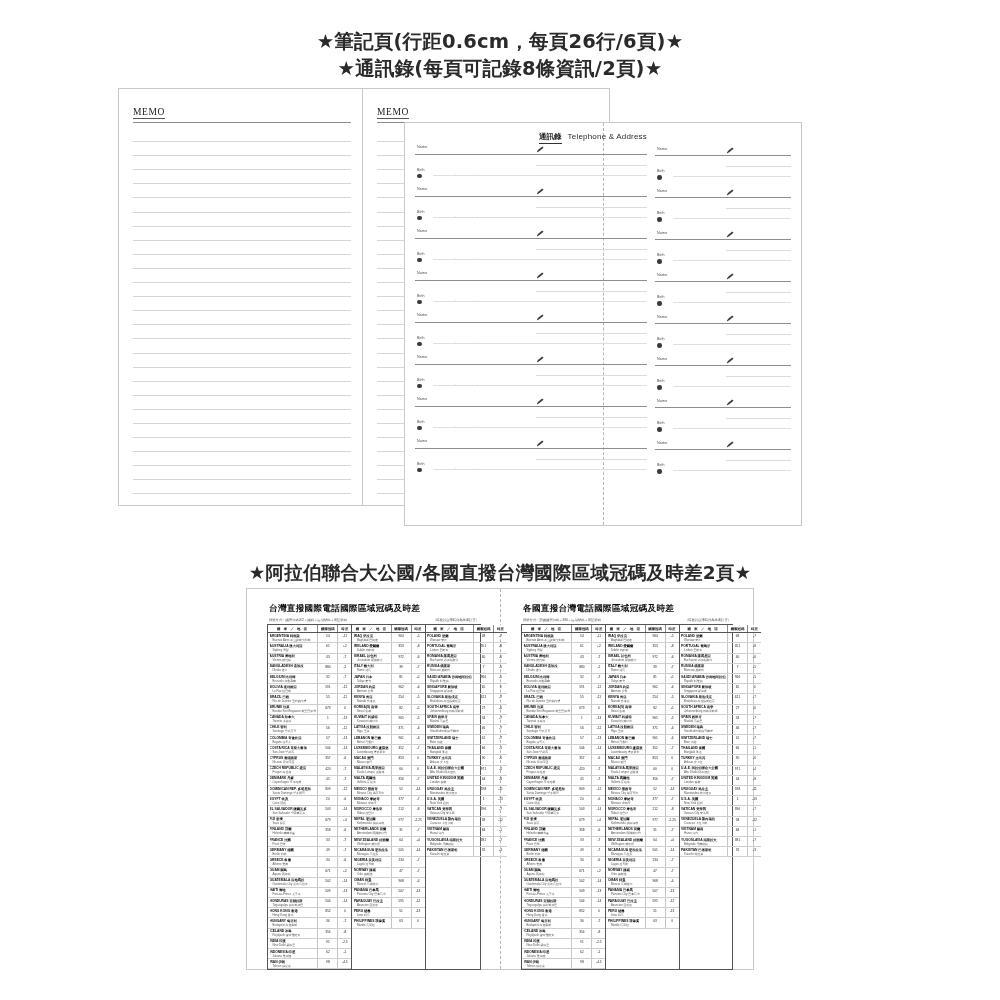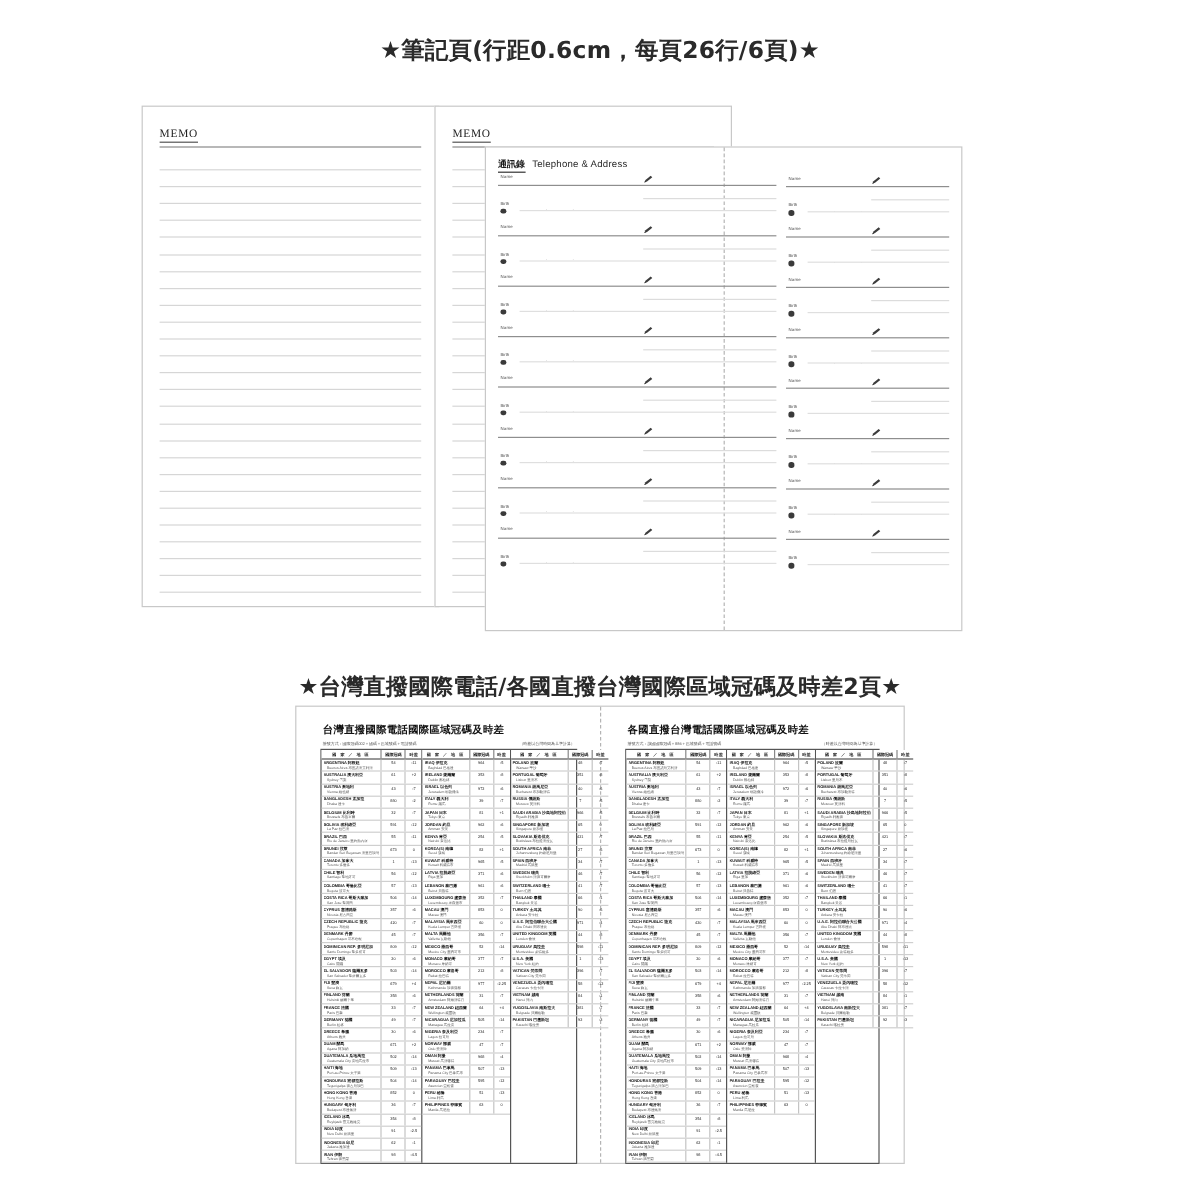--- a/index.html
+++ b/index.html
@@ -48,21 +48,21 @@
   }
   .memo-rule-top { border-bottom: 1px solid #8a8a8a; height: 0; margin-top: 2px; }
   .memo-lines { margin-top: 5px; }
   .memo-lines .ln { border-bottom: 1px solid #d6d6d6; height: 14.1px; }
 
   
   #addr-sheet { left: 404px; top: 122px; width: 398px; height: 404px; }
   .addr-pagehalf { position: absolute; top: 0; bottom: 0; }
   .addr-left { left: 10px; width: 232px; }
   .addr-right { left: 250px; right: 10px; }
-  .addr-head { display: flex; align-items: baseline; gap: 6px; padding-top: 9px; }
+  .addr-head { display: flex; align-items: baseline; gap: 6px; padding-top: 9px; justify-content: flex-end; }
   .addr-head .cn {
     font-family: "DejaVu Sans", sans-serif; font-weight: 700;
     font-size: 7.5px; color: #1a1a1a;
     border-bottom: 1.4px solid #333; padding-bottom: .5px;
   }
   .addr-head .en {
     font-family: Liberation Sans, sans-serif; font-size: 8px; color: #2a2a2a; letter-spacing: .2px;
   }
   .entry { position: relative; }
   .entry .row-name {
@@ -138,20 +138,21 @@
     white-space: nowrap; overflow: hidden; padding-left: 3px;
   }
 </style>
 </head>
 <body>
 
 <div class="page">
 
   <div class="heading-block" id="hdr-top">
     <div class="heading-line">★筆記頁(行距0.6cm，每頁26行/6頁)★</div>
+    <div class="heading-line">★通訊錄(每頁可記錄8條資訊/2頁)★</div>
   </div>
 
   <div class="sheet" id="memo-sheet">
     <div class="memo-inner">
       <div class="memo-title">MEMO</div>
       <div class="memo-rule-top"></div>
       <div class="memo-lines">
           <div class="ln"></div>
           <div class="ln"></div>
           <div class="ln"></div>
@@ -503,21 +504,21 @@
               <span class="sep" style="left:40px;">.</span>
               <span class="sep" style="left:62px;">.</span>
               <span class="dots"></span>
             </div>
           </div>
         </div>
     </div>
   </div>
 
   <div class="heading-block" id="hdr-bottom">
-    <div class="heading-line">★台灣直撥國際電話/各國直撥台灣國際區域冠碼及時差2頁★</div>
+    <div class="heading-line">★阿拉伯聯合大公國/各國直撥台灣國際區域冠碼及時差2頁★</div>
   </div>
 
   <div class="sheet" id="tel-sheet">
     <div class="fold" style="left:50%;"></div>
 
     <div class="tel-half tel-right">
       <div class="tel-title">各國直撥台灣電話國際區域冠碼及時差</div>
       <div class="tel-notes">
         <span>撥號方式：該國國際冠碼＋886＋區域號碼＋電話號碼</span>
         <span>（時差以台灣時間為基準計算）</span>

